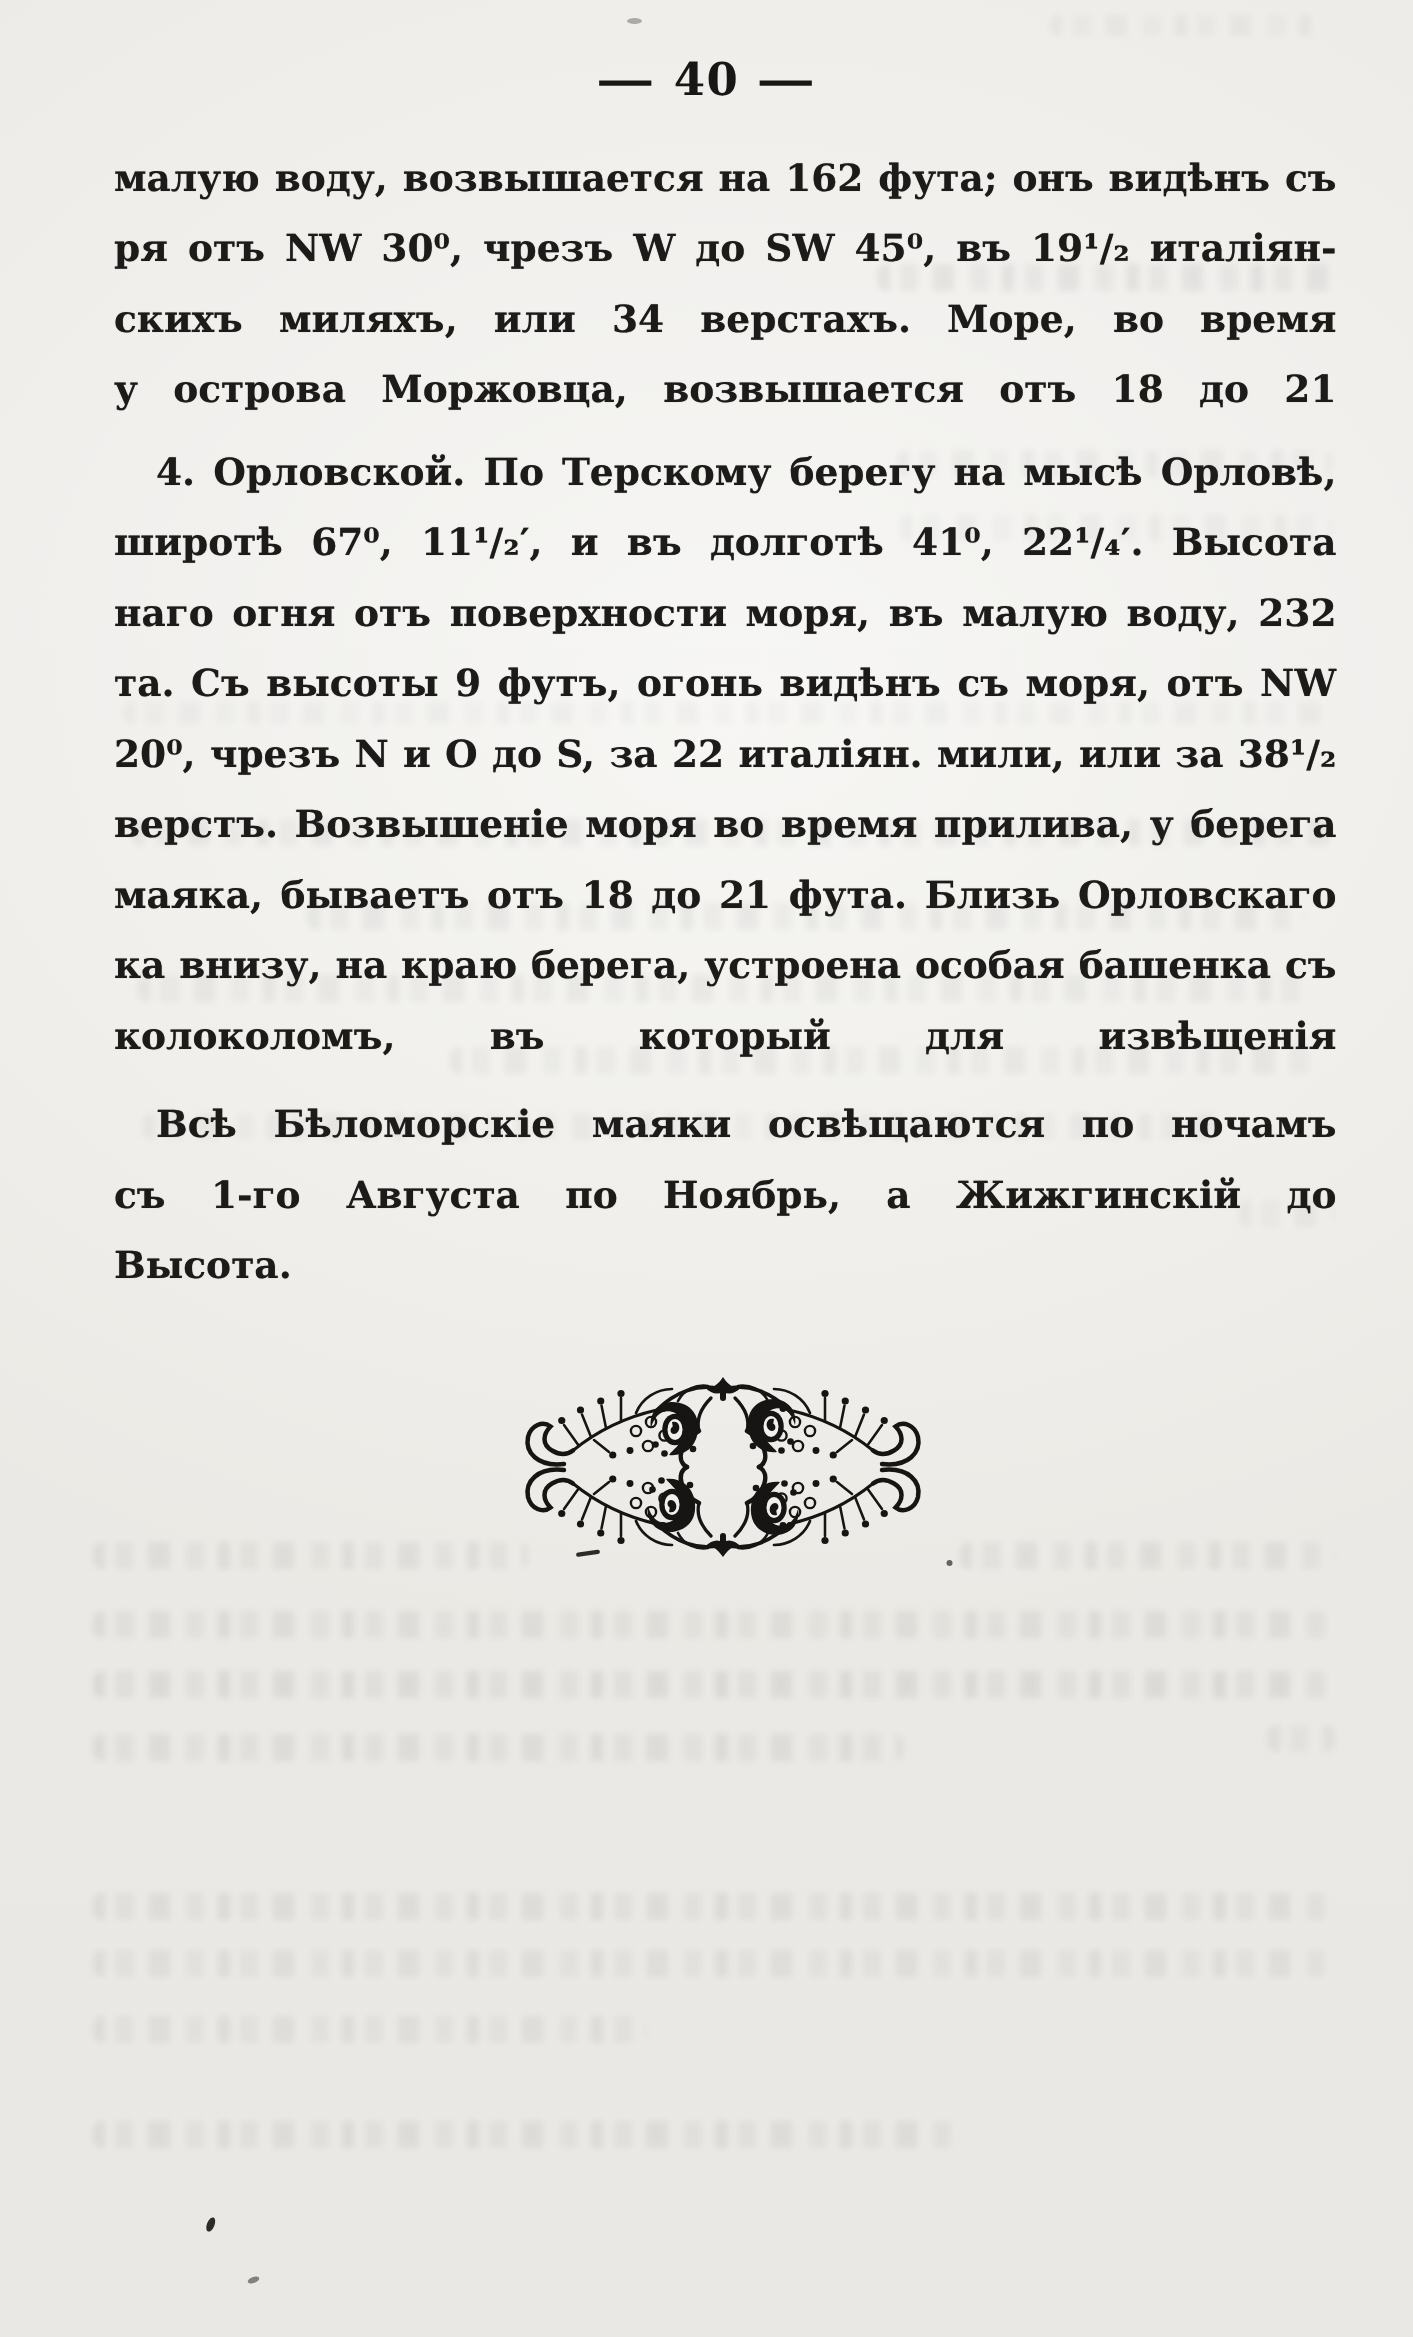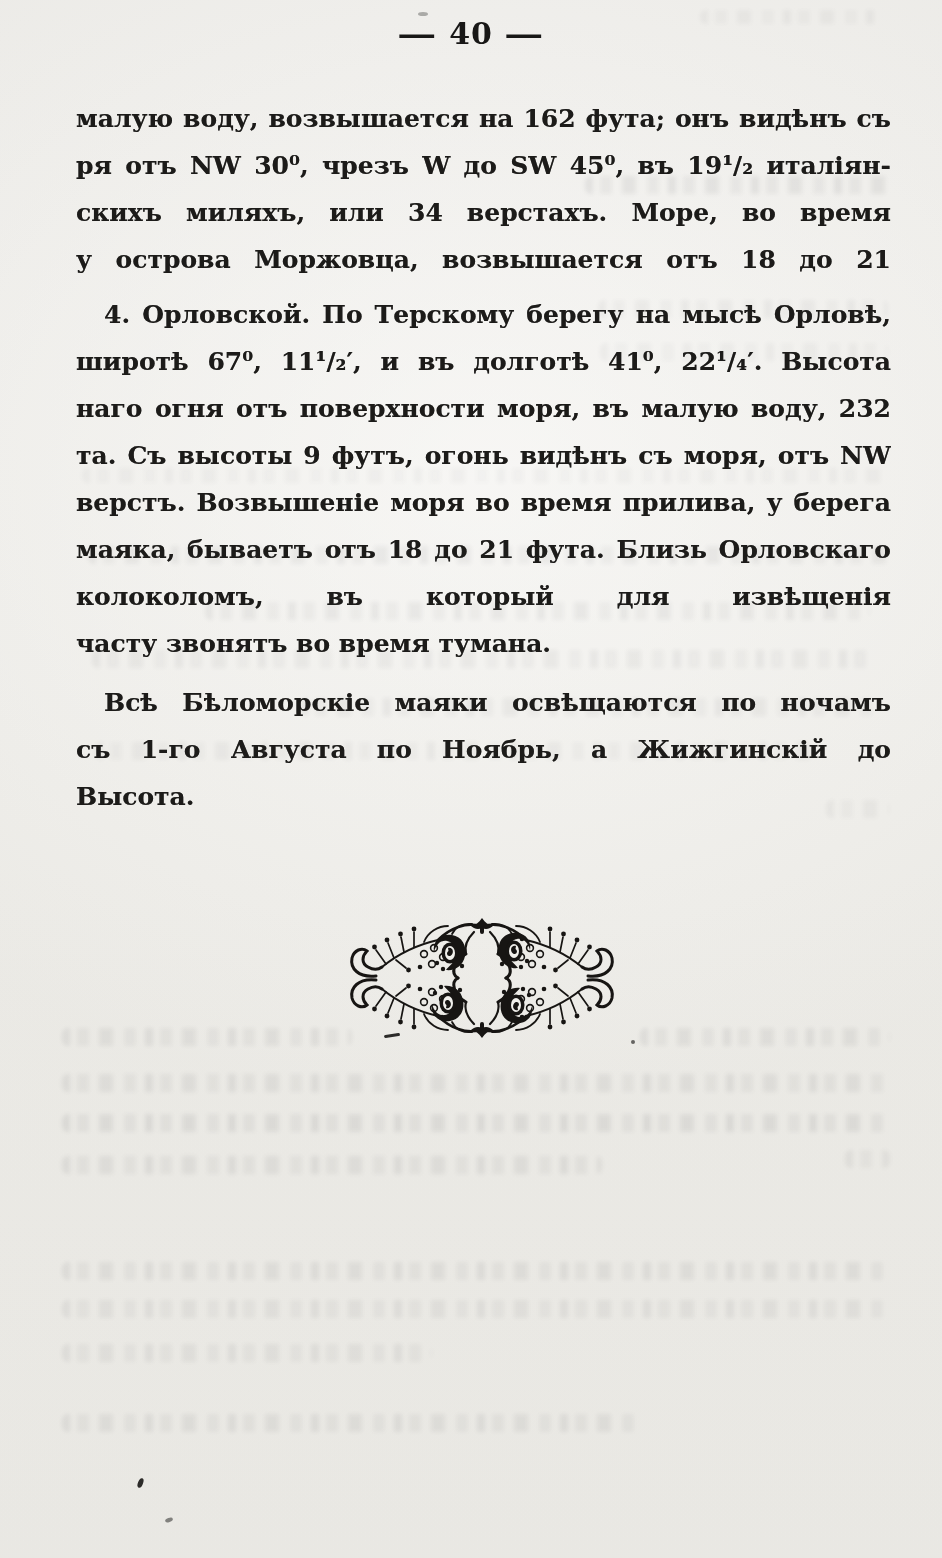--- a/index.html
+++ b/index.html
@@ -8,21 +8,21 @@
     width:942px; height:1558px;
     margin:0 auto;
     background:
       radial-gradient(1100px 850px at 52% 30%, rgba(255,255,255,0.40), rgba(120,115,100,0.05) 75%),
       linear-gradient(180deg, #f2f1ee 0%, #f1f0ec 55%, #efeeea 100%);
     overflow:hidden;
     font-family:"DejaVu Serif", serif;
     color:#1d1c1a;
   }
   .header {
-    position:absolute; top:16px; left:0; width:100%;
+    position:absolute; top:36px; left:0; width:100%;
     text-align:center; font-size:30px; font-weight:700;
     letter-spacing:1px; color:#181716;
   }
   .header .dash { display:inline-block; margin:0 16px; transform:scaleX(1.3); }
   .textblock {
     position:absolute; left:76px; top:95px; width:815px;
     font-size:25px; font-weight:700; color:#1c1b19;
     text-shadow:0 0 0.5px rgba(20,20,20,0.55);
   }
   .para { margin:0; }
@@ -71,24 +71,25 @@
 
     <div class="para p2gap">
       <div class="line indent">
         <span>4.</span>
         <span class="lead-title">Орловской.</span>
         <span>По Терскому берегу на мысѣ Орловѣ, въ</span>
       </div>
       <div class="line">широтѣ 67⁰, 11¹/₂′, и въ долготѣ 41⁰, 22¹/₄′. Высота маяч-</div>
       <div class="line">наго огня отъ поверхности моря, въ малую воду, 232 фу-</div>
       <div class="line">та. Съ высоты 9 футъ, огонь видѣнъ съ моря, отъ NW</div>
+      <div class="line">20⁰, чрезъ N и O до S, за 22 италіян. мили, или за 38¹/₂</div>
       <div class="line">верстъ. Возвышеніе моря во время прилива, у берега близь</div>
       <div class="line">маяка, бываетъ отъ 18 до 21 фута. Близь Орловскаго мая-</div>
+      <div class="line">ка внизу, на краю берега, устроена особая башенка съ</div>
       <div class="line">колоколомъ, въ который для извѣщенія мореплавателей по-</div>
-      <div class="line last">часту звонятъ во время тумана.</div>
     </div>
 
     <div class="para p3gap">
       <div class="line indent">Всѣ Бѣломорскіе маяки освѣщаются по ночамъ только</div>
       <div class="line">съ 1-го Августа по Ноябрь, а Жижгинскій до половины</div>
       <div class="line last">Высота.</div>
     </div>
 
   </div>
 

